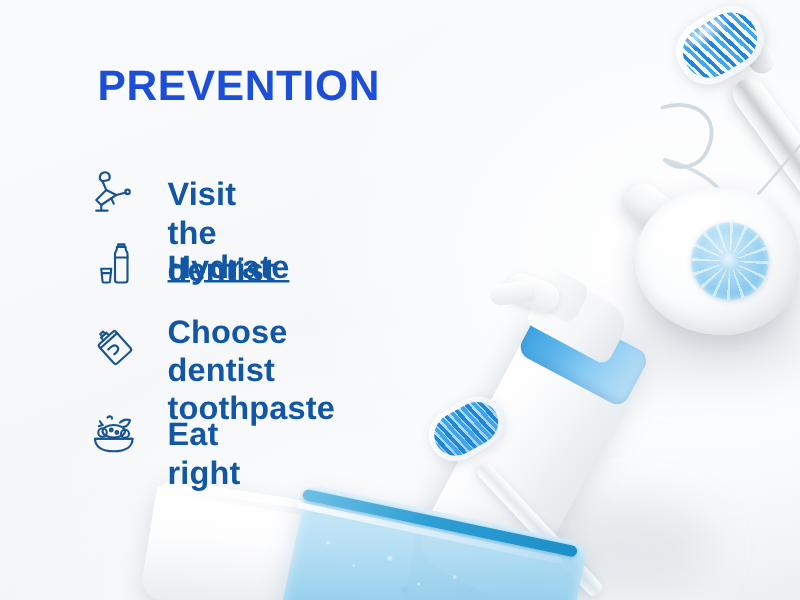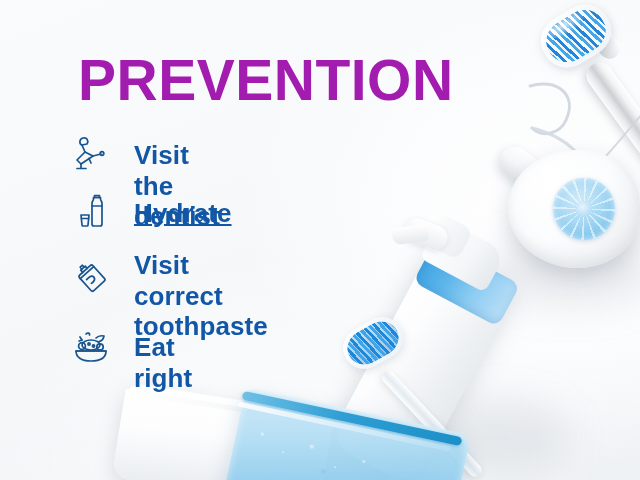--- a/index.html
+++ b/index.html
@@ -302,24 +302,24 @@
 
   
   #content {
     position: absolute;
     left: 0; top: 0;
     width: 640px; height: 480px;
   }
   #title {
     position: absolute;
     left: 78px; top: 52px;
-    font-size: 57px;
+    font-size: 34px;
     font-weight: bold;
     letter-spacing: 0.5px;
-    color: #a21caf;
+    color: #1d4ed8;
     line-height: 1;
     white-space: nowrap;
   }
   #list {
     position: absolute;
     left: 70px; top: 130px;
     width: 320px;
   }
   .item {
     position: absolute;
@@ -458,21 +458,21 @@
           <svg width="40" height="40" viewBox="0 0 40 40" fill="none" stroke="#18548f" stroke-width="1.7" stroke-linecap="round" stroke-linejoin="round">
             <g transform="rotate(-42 20 20)">
               <path d="M13 11 L27 11 C28.1 11 29 11.9 29 13 L29 30 C29 31.1 28.1 32 27 32 L13 32 C11.9 32 11 31.1 11 30 L11 13 C11 11.9 11.9 11 13 11 Z"></path>
               <path d="M11 14 L29 14"></path>
               <path d="M17 11 L17 8 L23 8 L23 11"></path>
               <path d="M18.5 8 L18.5 5.5 L21.5 5.5 L21.5 8"></path>
               <path d="M15 19 C15 19 22 18 22 22 C22 26 16 25 16 25"></path>
             </g>
           </svg>
         </span>
-        <span class="item-label">Visit correct toothpaste</span>
+        <span class="item-label">Choose dentist toothpaste</span>
       </div>
 
       <div class="item" id="item-3">
         <span class="item-icon">
           <svg width="40" height="40" viewBox="0 0 40 40" fill="none" stroke="#18548f" stroke-width="1.7" stroke-linecap="round" stroke-linejoin="round">
             <path d="M5 26 L35 26 C35 32 30 36 20 36 C10 36 5 32 5 26 Z"></path>
             <path d="M5 26 L35 26"></path>
             <ellipse cx="20" cy="20" rx="9" ry="5"></ellipse>
             <circle cx="11" cy="21" r="3.4"></circle>
             <circle cx="29" cy="22" r="3.2"></circle>

